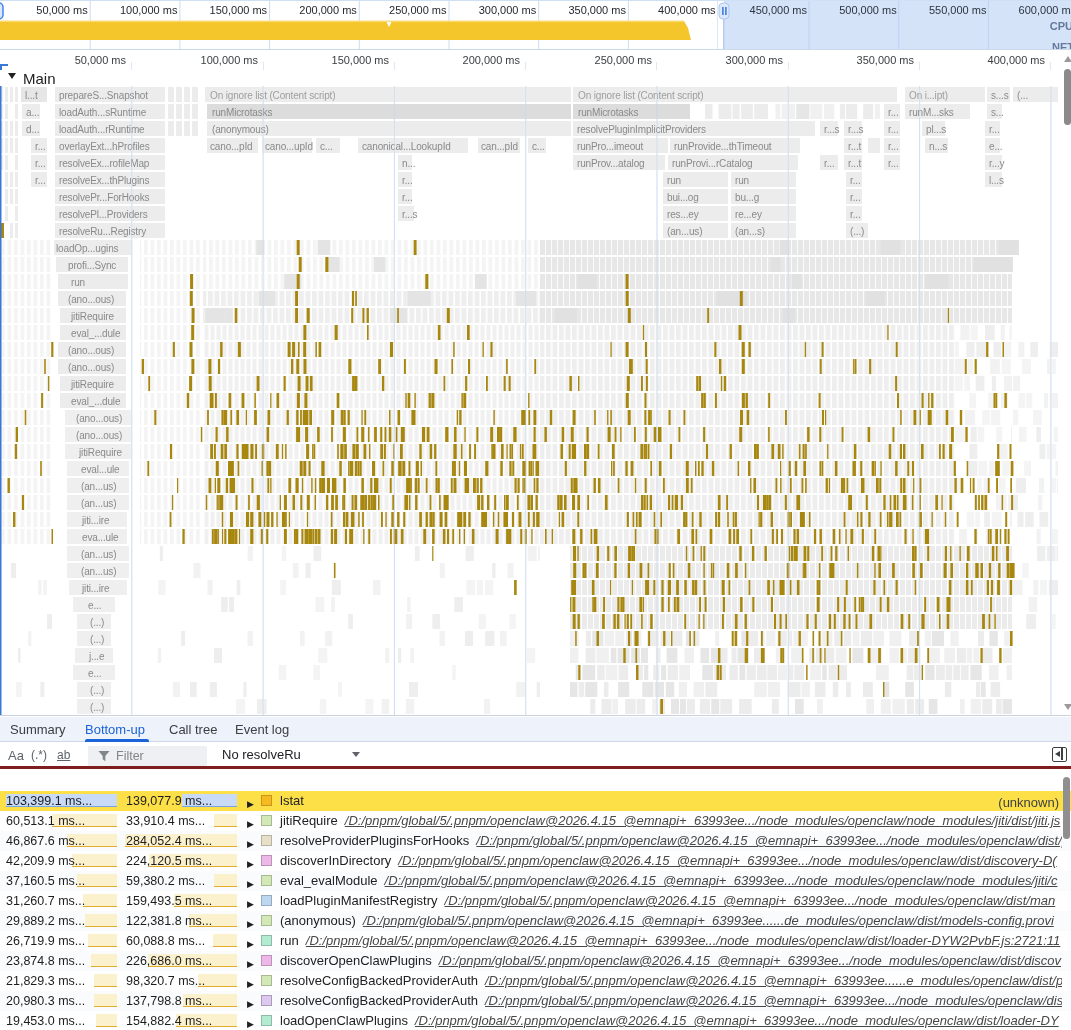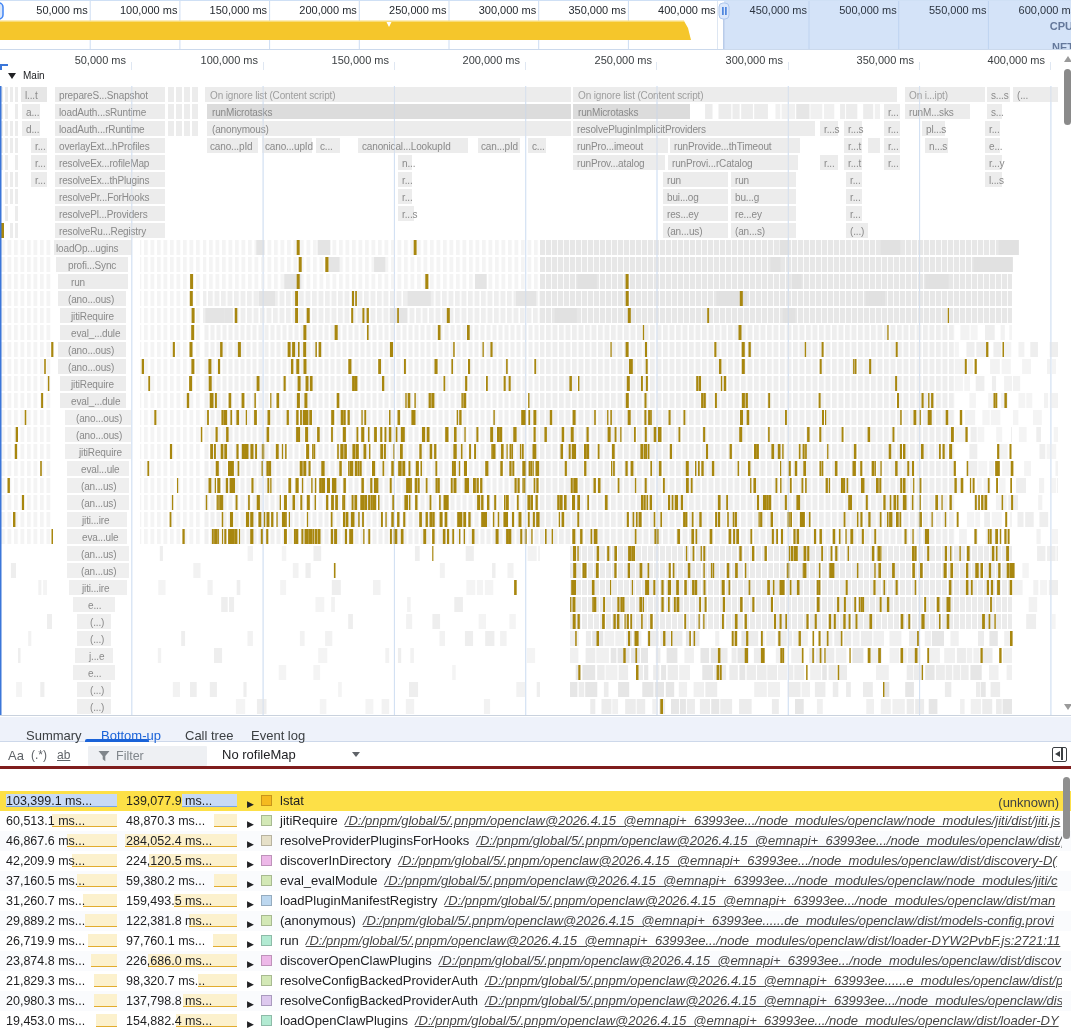--- a/index.html
+++ b/index.html
@@ -3,29 +3,29 @@
 <style>
 * { margin:0; padding:0; box-sizing:border-box; }
 html,body { width:1071px; height:1030px; overflow:hidden; font-family:"Liberation Sans", sans-serif; background:#fff; }
 #app { position:relative; width:1071px; height:1030px; }
 .abs { position:absolute; }
 #minimap { left:0; top:0; width:1071px; height:49px; border-top:1px solid #cfe0f5; }
 #ruler { left:0; top:49px; width:1071px; height:21px; background:#fff; border-top:1px solid #cbd9ec; }
 #ruler .rlab { position:absolute; top:4px; font-size:11px; color:#3c4043; }
 #mainrow { left:0; top:70px; width:1071px; height:16px; background:#fff; }
 #mainrow .tri { position:absolute; left:8px; top:3px; width:0; height:0; border-left:4px solid transparent; border-right:4px solid transparent; border-top:6px solid #202124; }
-#mainrow .lab { position:absolute; left:23px; top:0px; font-size:10px; color:#202124; }
+#mainrow .lab { position:absolute; left:23px; top:0px; font-size:15px; color:#202124; }
 #flame { left:0; top:86px; width:965px; height:629px; }
 #vsb { left:1062px; top:52px; width:9px; height:663px; background:#fff; }
 #vsb .thumb { position:absolute; left:2px; top:17px; width:7px; height:56px; background:#8a8a8a; border-radius:4px; }
 #vsb .up { position:absolute; left:2px; top:4px; width:0; height:0; border-left:4px solid transparent; border-right:4px solid transparent; border-bottom:6.5px solid #9a9a9a; }
 #vsb .dn { position:absolute; left:2px; bottom:5px; width:0; height:0; border-left:4px solid transparent; border-right:4px solid transparent; border-top:6.5px solid #9a9a9a; }
 #bottom { left:0; top:715px; width:1071px; height:315px; border-top:1px solid #c9d2de; }
 #tabs { position:absolute; left:0; top:1px; width:1071px; height:25px; background:#eef2fa; border-bottom:1px solid #cdd8ea; }
-#tabs .tab { position:absolute; top:11px; font-size:13px; color:#3c4043;margin-left:16px; }
+#tabs .tab { position:absolute; top:5px; font-size:13px; color:#3c4043; }
 #tabs .active { color:#1a63d8; }
 #tabs .underline { position:absolute; top:22px; height:3px; background:#1a63d8; border-radius:2px 2px 0 0; }
 #tools { position:absolute; left:0; top:27px; width:1071px; height:26px; background:#fff; border-bottom:3px solid #7f1d1d; }
 #tools .ic { position:absolute; top:5px; font-size:12px; color:#5f6368; }
 #filterpill { position:absolute; left:88px; top:3px; width:119px; height:20px; background:#eef0f3; border-radius:1px; }
 #filterpill .funnel { position:absolute; left:10px; top:4px; }
 #filterpill .ph { position:absolute; left:28px; top:3px; font-size:12.5px; color:#80868b; }
 #tools .grp { position:absolute; left:222px; top:4px; font-size:13px; color:#202124; }
 #tools .caret { position:absolute; left:352px; top:9px; width:0; height:0; border-left:4.5px solid transparent; border-right:4.5px solid transparent; border-top:5.5px solid #5f6368; }
 #tools .dock { position:absolute; left:1052px; top:4px; width:15px; height:15px; border:1.8px solid #3c4043; border-radius:2px; }
@@ -1988,21 +1988,21 @@
   <div id="tools">
     <span class="ic" style="left:8px;font-size:13px">Aa</span>
     <span class="ic" style="left:31px">(.*)</span>
     <span class="ic" style="left:57px;text-decoration:underline">ab</span>
     <div id="filterpill">
       <svg class="funnel" width="12" height="12" viewBox="0 0 12 12">
             <path d="M0.5 1 h11 l-4.2 5 v5.2 l-2.6 -2 v-3.2 Z" fill="#80868b"></path>
           </svg>
       <span class="ph">Filter</span>
     </div>
-    <span class="grp">No rofileMap</span>
+    <span class="grp">No resolveRu</span>
     <span class="caret"></span>
     <span class="dock"></span>
   </div>
   <div id="tablesb"></div>
   <div id="tbody">
 <div class="trow sel">
   <div class="c1">
             <span class="pbar selbar" style="right:3px;width:111px"></span>
             <span class="val">103,399.1 ms...</span>
           </div>
@@ -2012,21 +2012,21 @@
           </div>
   <div class="c3"><span class="tri">▶</span><span class="sw" style="background:#f5ba1f;border-color:#c9951a"></span><span class="nm">lstat</span><span class="unk">(unknown)</span></div>
 </div>
 <div class="trow">
   <div class="c1">
             <span class="pbar" style="right:3px;width:65px"></span>
             <span class="val">60,513.1 ms...</span>
           </div>
   <div class="c2">
             <span class="pbar" style="right:3px;width:23px"></span>
-            <span class="val">48,870.3 ms...</span>
+            <span class="val">33,910.4 ms...</span>
           </div>
   <div class="c3"><span class="tri">▶</span><span class="sw" style="background:#d3e8b6;border-color:#a8ba91"></span><span class="nm">jitiRequire</span><span class="lnk">/D:/pnpm/global/5/.pnpm/openclaw@2026.4.15_@emnapi+_63993ee.../node_modules/openclaw/node_modules/jiti/dist/jiti.js</span></div>
 </div>
 <div class="trow">
   <div class="c1">
             <span class="pbar" style="right:3px;width:50px"></span>
             <span class="val">46,867.6 ms...</span>
           </div>
   <div class="c2">
             <span class="pbar" style="right:3px;width:112px"></span>
@@ -2078,21 +2078,21 @@
           </div>
   <div class="c3"><span class="tri">▶</span><span class="sw" style="background:#d3e8b6;border-color:#a8ba91"></span><span class="nm">(anonymous)</span><span class="lnk">/D:/pnpm/global/5/.pnpm/openclaw@2026.4.15_@emnapi+_63993ee......de_modules/openclaw/dist/models-config.provi</span></div>
 </div>
 <div class="trow">
   <div class="c1">
             <span class="pbar" style="right:3px;width:29px"></span>
             <span class="val">26,719.9 ms...</span>
           </div>
   <div class="c2">
             <span class="pbar" style="right:3px;width:24px"></span>
-            <span class="val">97,760.1 ms...</span>
+            <span class="val">60,088.8 ms...</span>
           </div>
   <div class="c3"><span class="tri">▶</span><span class="sw" style="background:#b2ead2;border-color:#8ebba8"></span><span class="nm">run</span><span class="lnk">/D:/pnpm/global/5/.pnpm/openclaw@2026.4.15_@emnapi+_63993ee.../node_modules/openclaw/dist/loader-DYW2PvbF.js:2721:11</span></div>
 </div>
 <div class="trow">
   <div class="c1">
             <span class="pbar" style="right:3px;width:26px"></span>
             <span class="val">23,874.8 ms...</span>
           </div>
   <div class="c2">
             <span class="pbar" style="right:3px;width:89px"></span>

